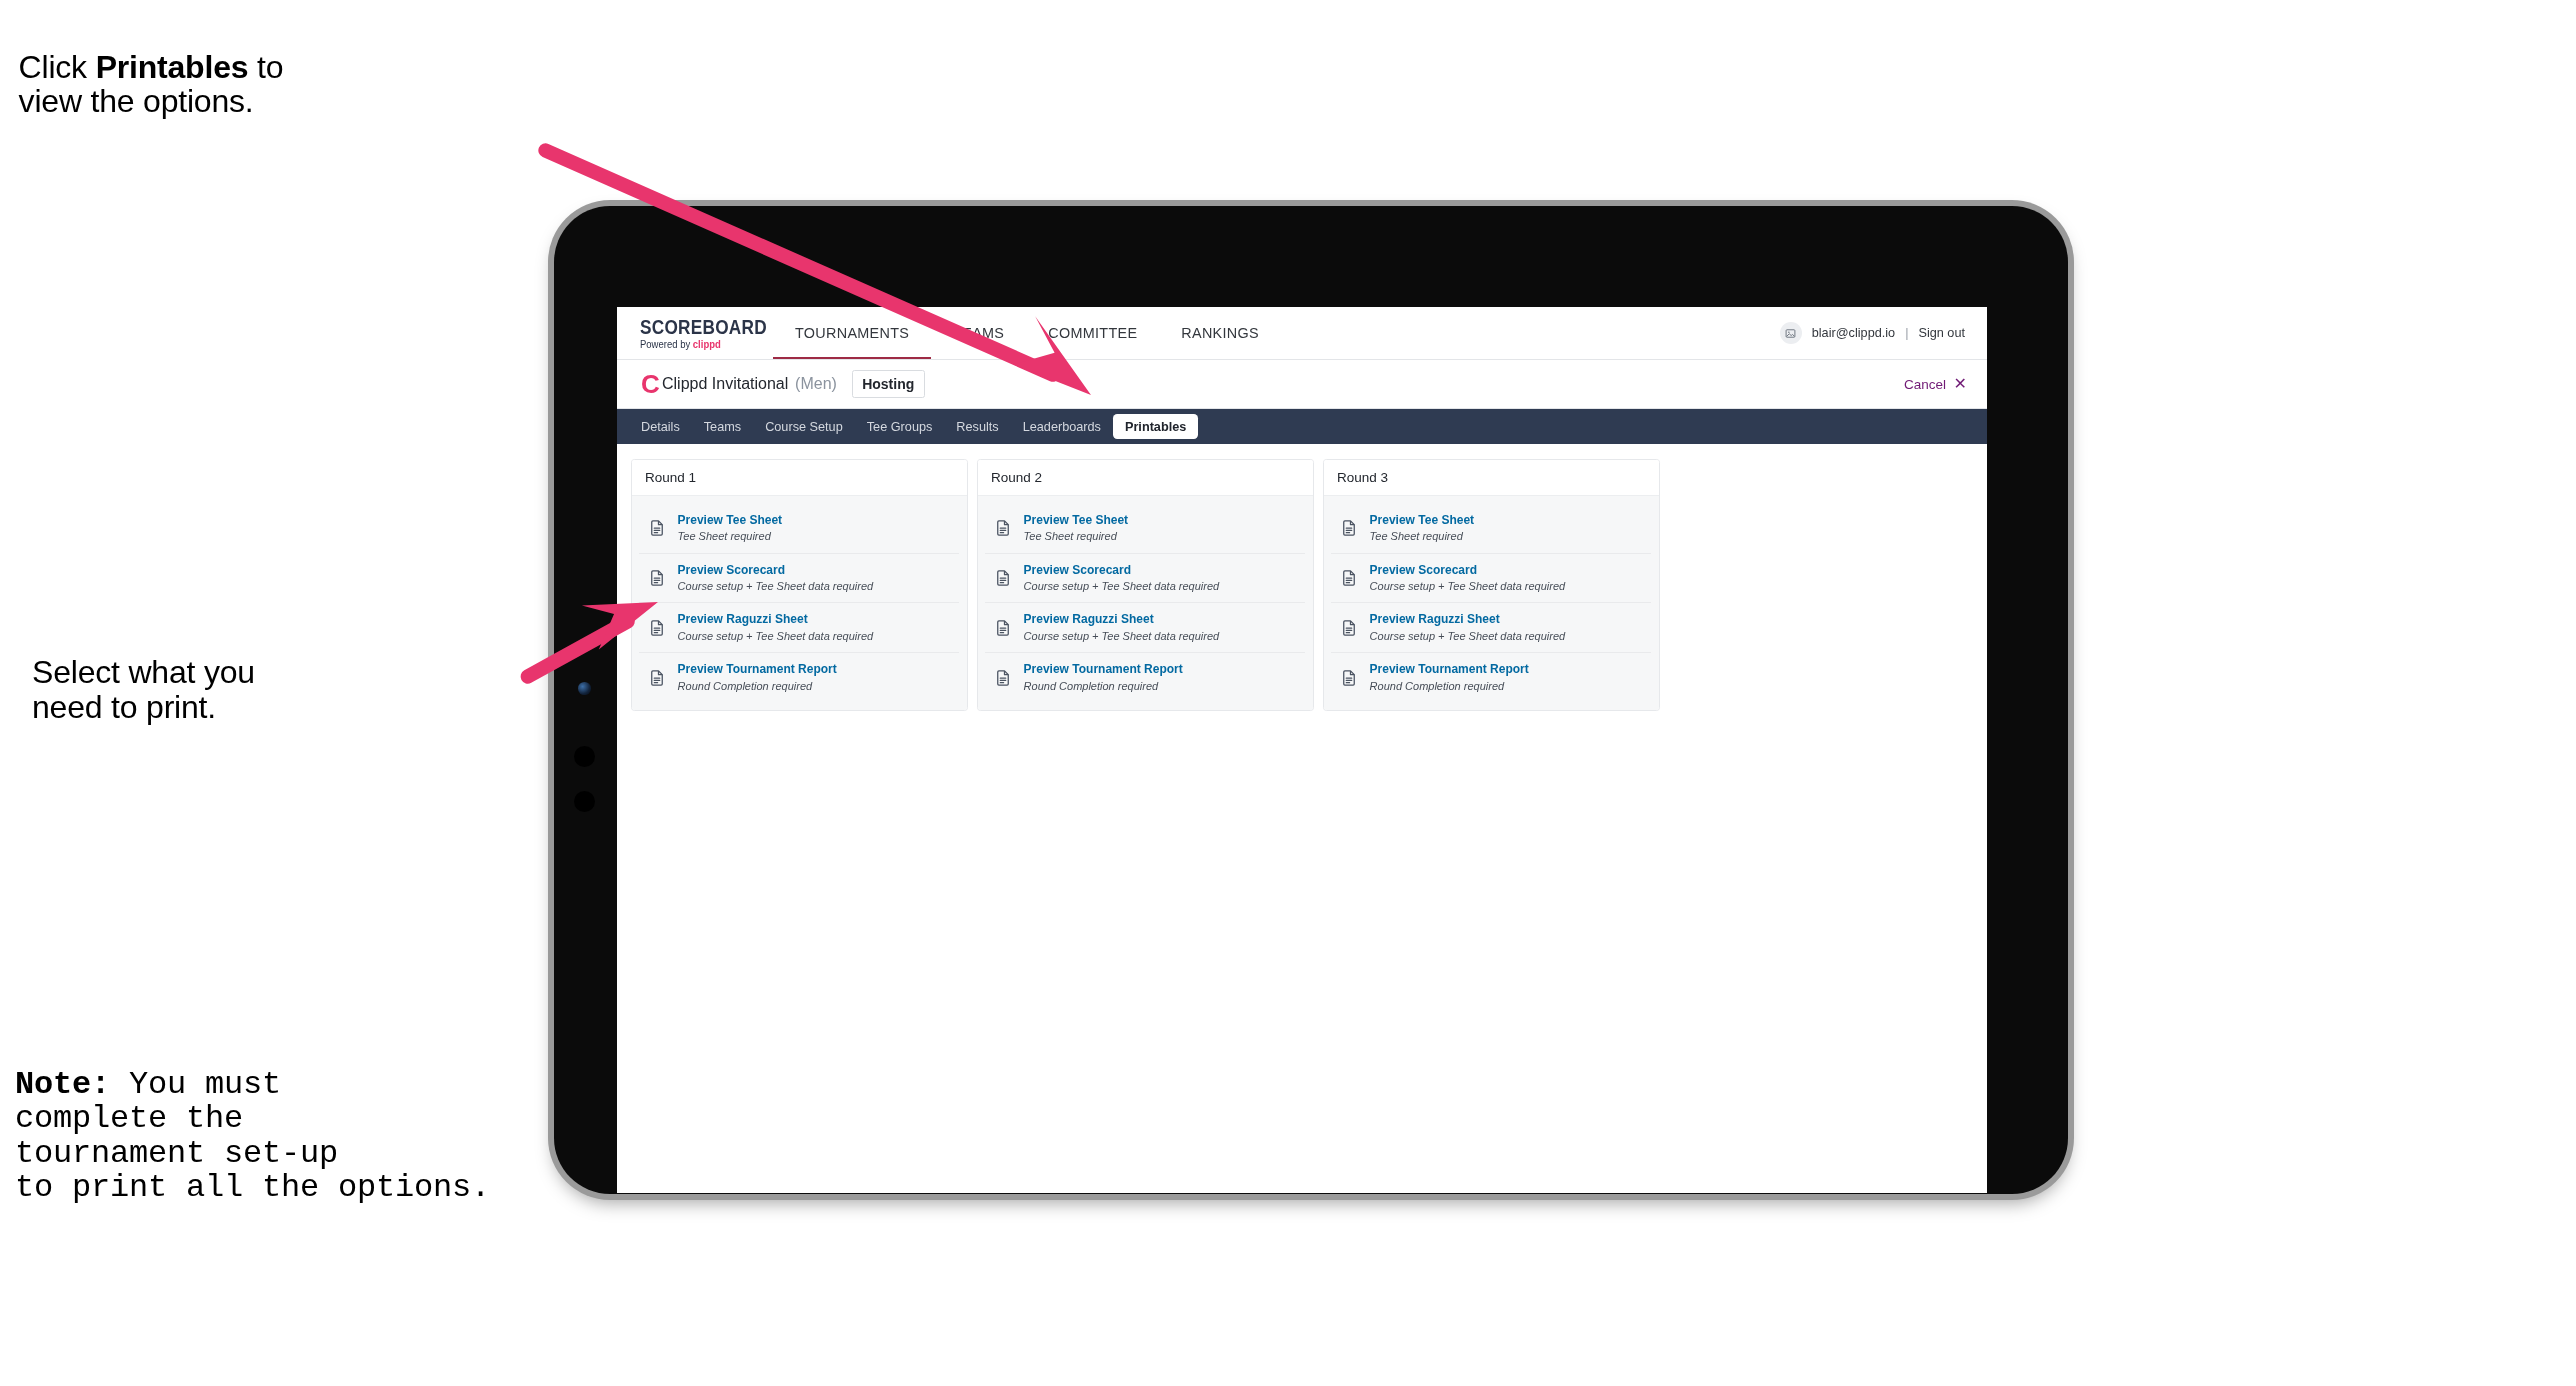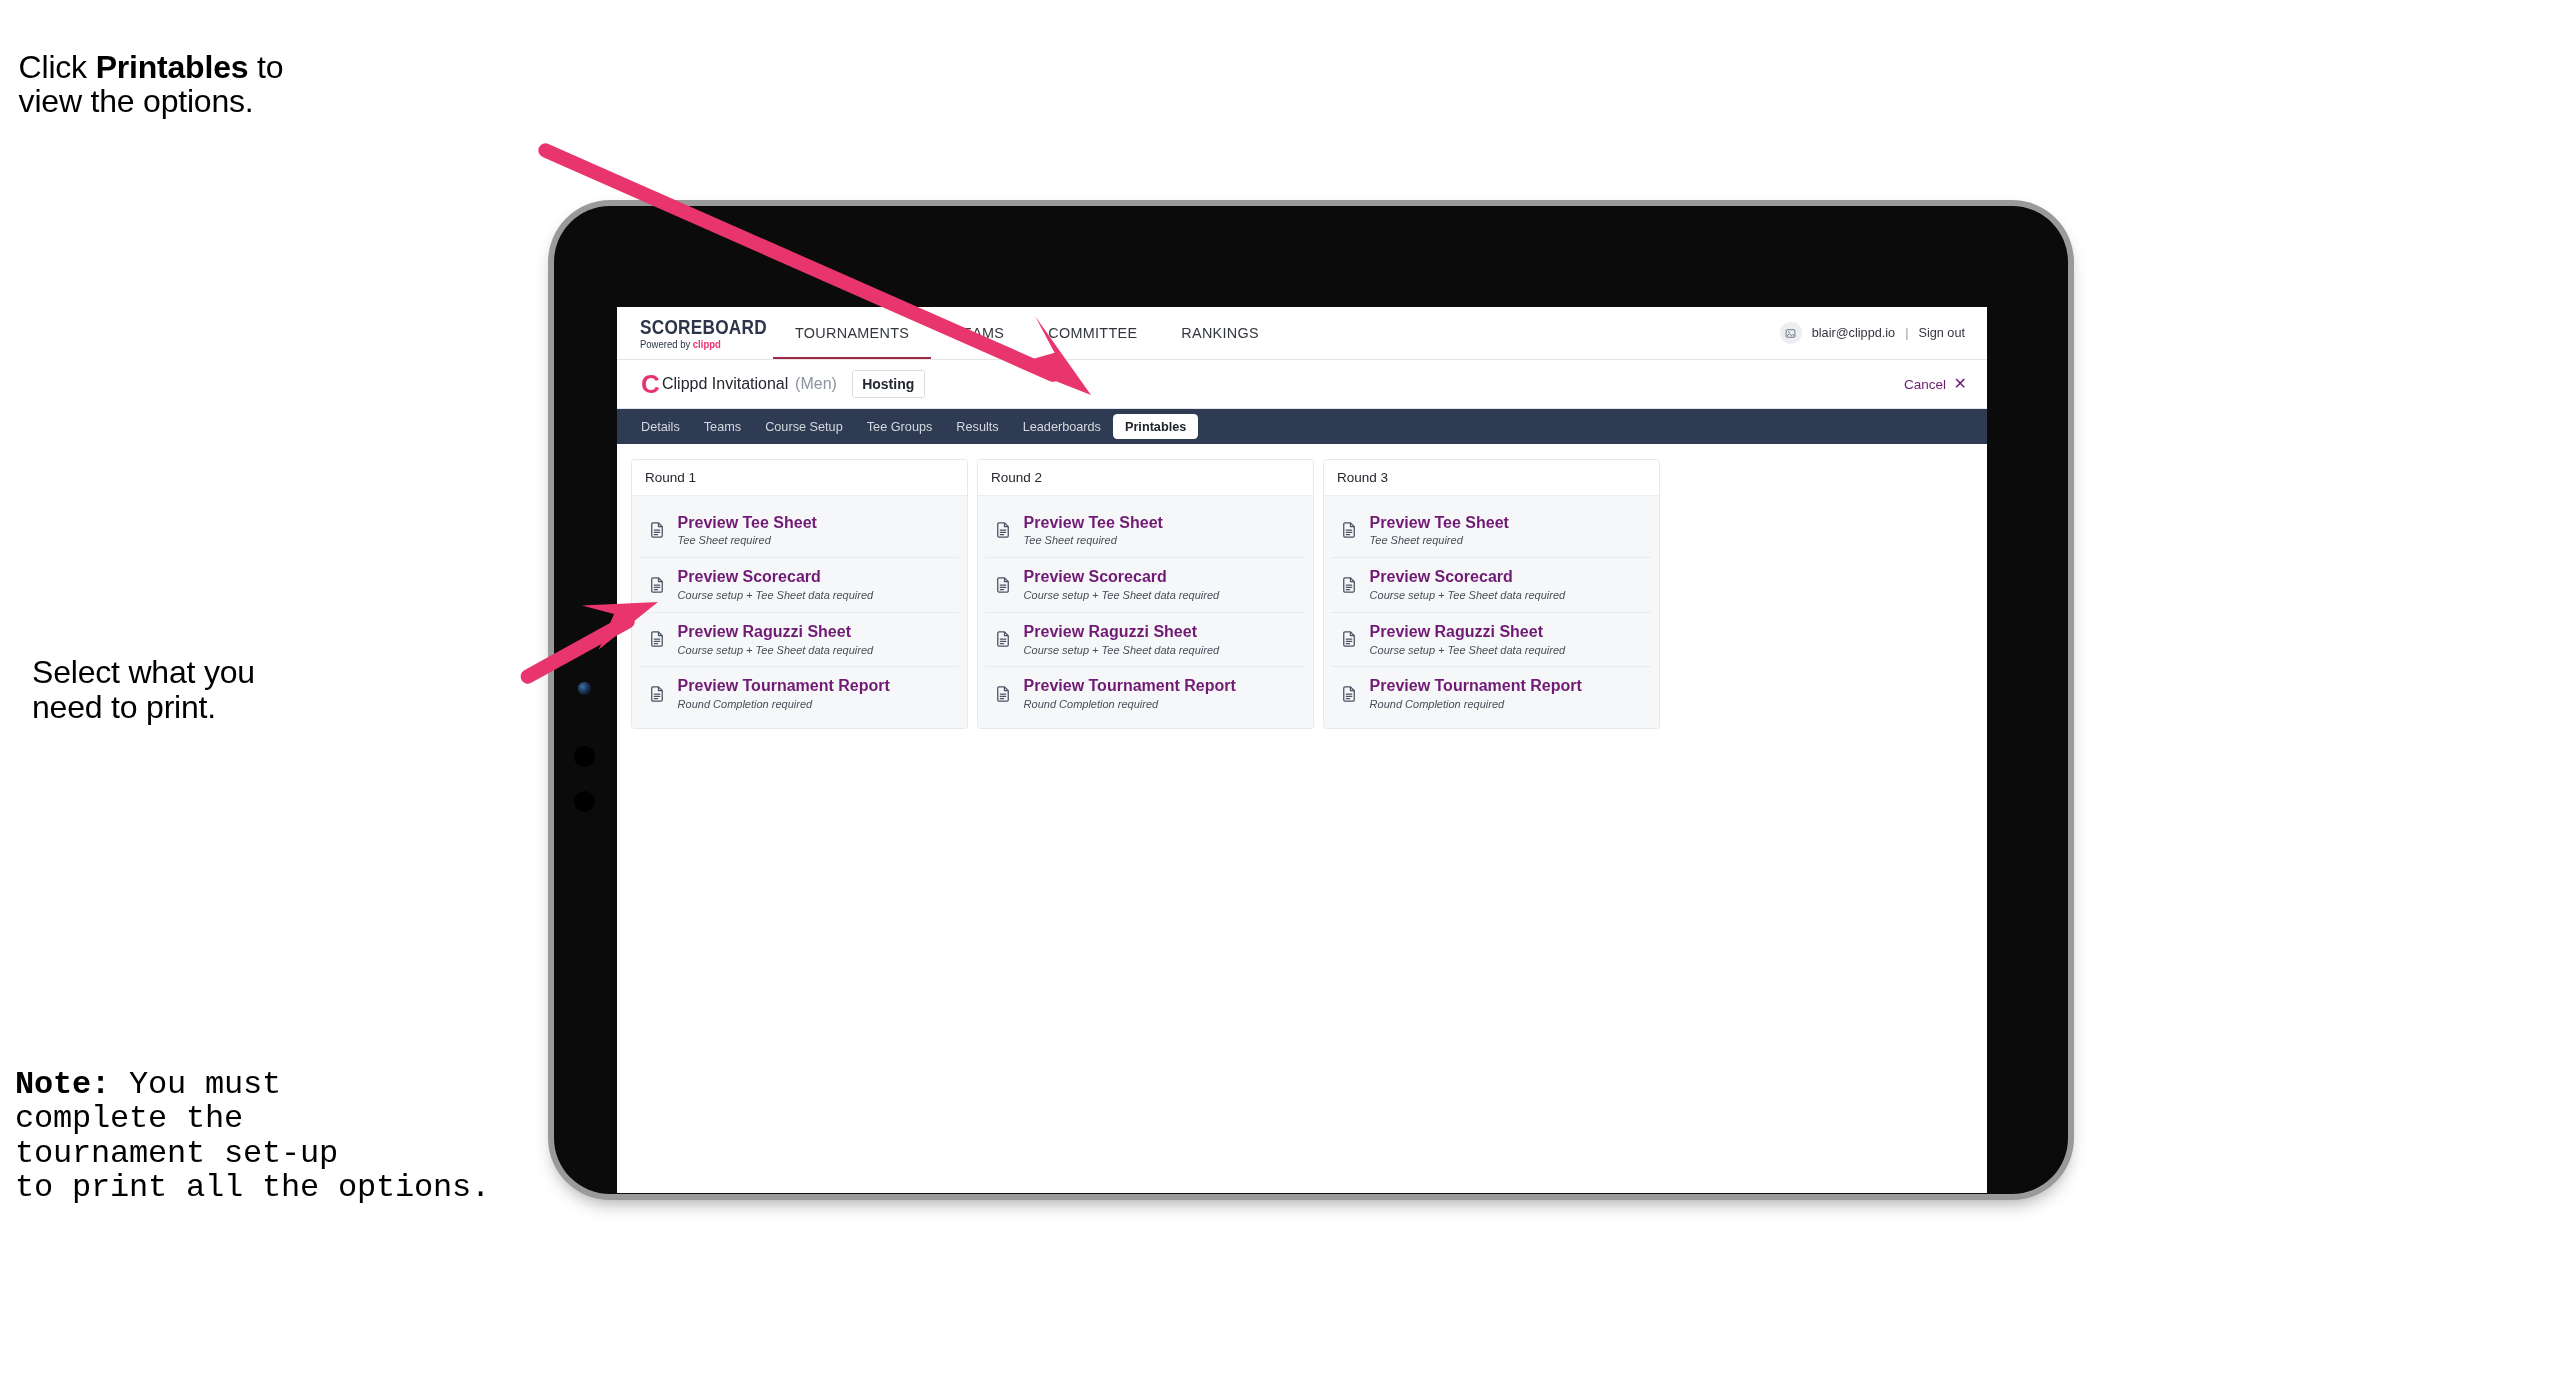--- a/index.html
+++ b/index.html
@@ -189,21 +189,21 @@
     display: flex; align-items: center;
     gap: 12px;
     padding: 10px 8.5px;
     border-bottom: 0.8px solid #e9eaec;
     background: #f6f7f8;
   }
   .print-row:last-child { border-bottom: none; }
   .doc-icon { width: 18px; height: 18px; flex: 0 0 18px; color: #4a5361; }
   .doc-icon svg { width: 18px; height: 18px; display: block; }
   .print-txt { display: flex; flex-direction: column; gap: 2.5px; }
-  .print-title { font-size: 16px; font-weight: 700; color: #701a75; line-height: 1.15; }
+  .print-title { font-size: 12px; font-weight: 700; color: #0369a1; line-height: 1.15; }
   .print-sub { font-size: 11px; font-style: italic; color: #464d57; line-height: 1.15; }
 
   
   .arrow-layer {
     position: absolute; left: 0; top: 0;
     width: 2576px; height: 1386px;
     pointer-events: none;
   }
 </style>
 </head>

